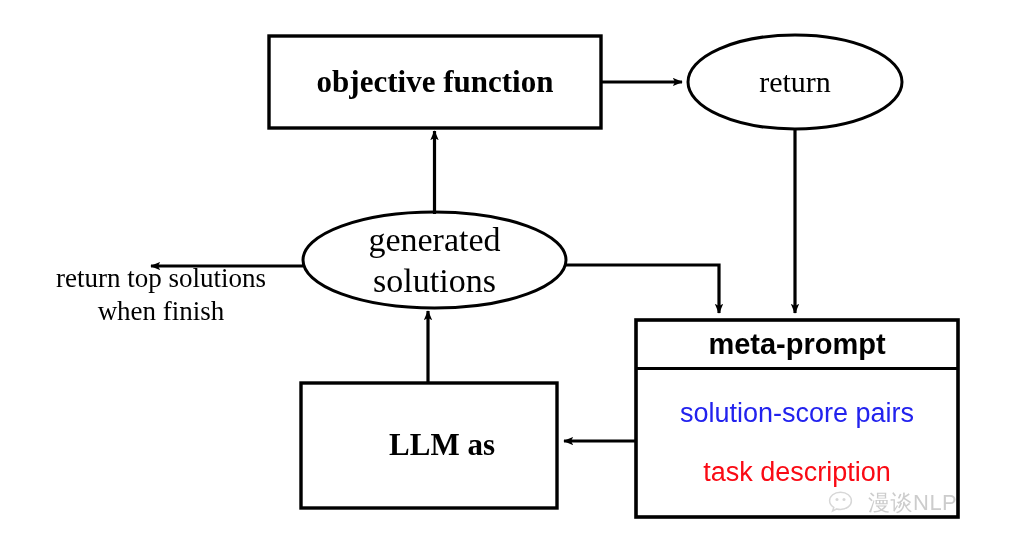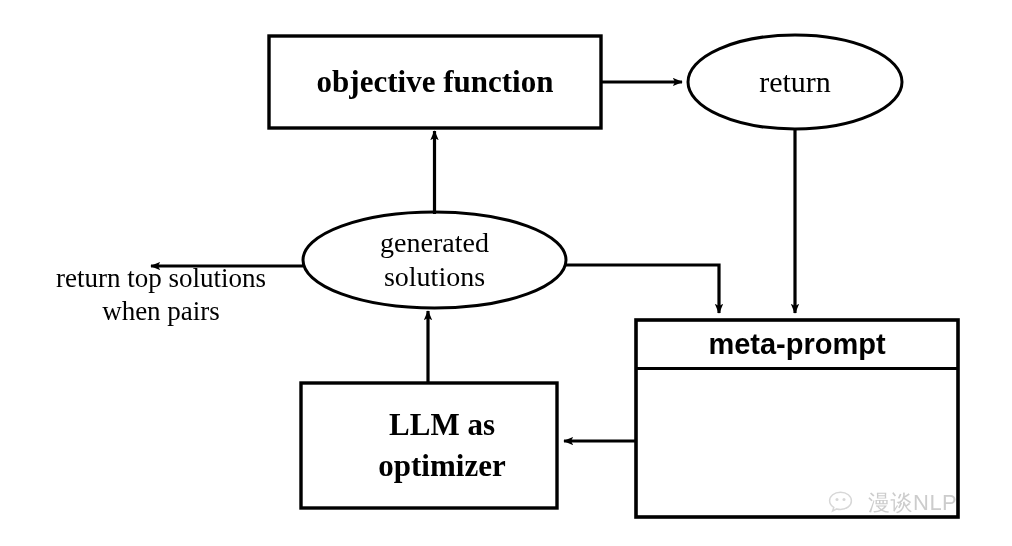--- a/index.html
+++ b/index.html
@@ -66,21 +66,21 @@
     width: 214px;
     height: 92px;
     font-size: 30px;
   }
   
   #generated-label {
     left: 303px;
     top: 212px;
     width: 263px;
     height: 96px;
-    font-size: 28px;
+    font-size: 34px;
     line-height: 1.22;
   }
   
   #return-label {
     left: 18px;
     top: 260px;
     width: 286px;
     height: 70px;
     font-size: 27px;
     line-height: 1.24;
@@ -187,32 +187,39 @@
     <span>return</span>
   </div>
 
   <div class="node-label serif-regular" id="generated-label">
     <span>generated</span>
     <span>solutions</span>
   </div>
 
   <div class="node-label serif-regular" id="return-label">
     <span>return top solutions</span>
-    <span>when pairs</span>
+    <span>when finish</span>
   </div>
 
   <div class="node-label serif-bold" id="llm-box-label">
     <span>LLM as</span>
-    <span>optimizer</span>
   </div>
 
   <div class="node-label sans-bold" id="meta-prompt-title">
     <span>meta-prompt</span>
   </div>
 
+  <div id="meta-prompt-body">
+    <div class="meta-line" id="meta-line-0" style="color: rgb(34, 34, 238);">
+      <span>solution-score pairs</span>
+    </div>
+    <div class="meta-line" id="meta-line-1" style="color: rgb(250, 10, 20);">
+      <span>task description</span>
+    </div>
+  </div>
 
   <div id="watermark">
     <svg width="34" height="26" viewBox="0 0 34 26">
       <path d="M12.5,2.2 C6.2,2.2 1.6,6.1 1.6,10.8 C1.6,13.5 3.2,15.9 5.8,17.4
                L4.6,21.0 L8.8,18.9 C10.0,19.2 11.2,19.4 12.5,19.4
                C18.8,19.4 23.4,15.5 23.4,10.8 C23.4,6.1 18.8,2.2 12.5,2.2 Z" fill="none" stroke="#c8c8c8" stroke-width="1.5"></path>
       <circle cx="9.0" cy="9.4" r="1.5" fill="#c8c8c8"></circle>
       <circle cx="16.0" cy="9.4" r="1.5" fill="#c8c8c8"></circle>
     </svg>
     <span id="watermark-text">漫谈NLP</span>

